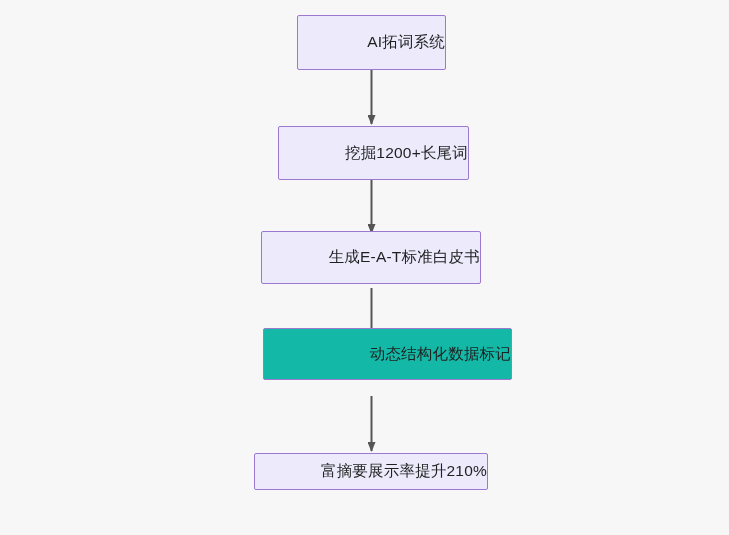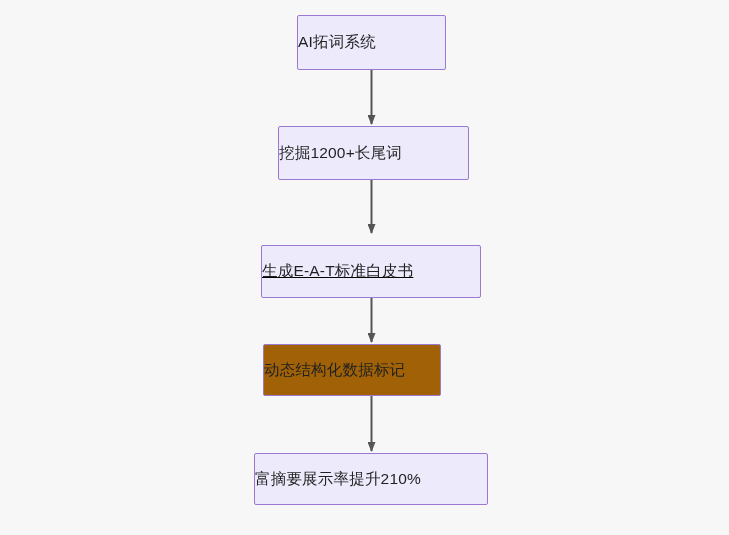--- a/index.html
+++ b/index.html
@@ -20,21 +20,21 @@
     background: #f7f7f8;
   }
   .node {
     position: absolute;
     box-sizing: border-box;
     background: #eceafb;
     border: 1.4px solid #9b79d0;
     border-radius: 2px;
     display: flex;
     align-items: center;
-    justify-content: flex-start;
+    justify-content: flex-end;
   }
   .node-label {
     color: #1f2020;
     font-size: 15.5px;
     line-height: 1.2;
     letter-spacing: 0.2px;
     white-space: nowrap;
     font-family: "Liberation Sans", "DejaVu Sans", sans-serif;
   }
   .edge-layer {
@@ -72,25 +72,25 @@
   </svg>
 
   <div class="node" id="node-n1" style="left: 297px; top: 15px; width: 149px; height: 55px; background: rgb(236, 234, 251); border-color: rgb(155, 121, 208);">
     <span class="node-label" style="color: rgb(31, 32, 32);">AI拓词系统</span>
   </div>
 
   <div class="node" id="node-n2" style="left: 278px; top: 126px; width: 191px; height: 54px; background: rgb(236, 234, 251); border-color: rgb(155, 121, 208);">
     <span class="node-label" style="color: rgb(31, 32, 32);">挖掘1200+长尾词</span>
   </div>
 
-  <div class="node" id="node-n3" style="left: 261px; top: 245px; width: 220px; height: 53px; background: rgb(236, 234, 251); border-color: rgb(155, 121, 208); text-decoration: underline;">
+  <div class="node" id="node-n3" style="left: 261px; top: 231px; width: 220px; height: 53px; background: rgb(236, 234, 251); border-color: rgb(155, 121, 208);">
     <span class="node-label" style="color: rgb(31, 32, 32);">生成E-A-T标准白皮书</span>
   </div>
 
-  <div class="node" id="node-n4" style="left: 263px; top: 344px; width: 178px; height: 52px; background: #a16207; border-color: rgb(155, 121, 208);">
+  <div class="node" id="node-n4" style="left: 263px; top: 328px; width: 249px; height: 52px; background: #14b8a6; border-color: rgb(155, 121, 208);">
     <span class="node-label" style="color: rgb(31, 32, 32);">动态结构化数据标记</span>
   </div>
 
-  <div class="node" id="node-n5" style="left: 254px; top: 453px; width: 234px; height: 52px; background: rgb(236, 234, 251); border-color: rgb(155, 121, 208);">
+  <div class="node" id="node-n5" style="left: 254px; top: 453px; width: 234px; height: 37px; background: rgb(236, 234, 251); border-color: rgb(155, 121, 208);">
     <span class="node-label" style="color: rgb(31, 32, 32);">富摘要展示率提升210%</span>
   </div>
 
 </div>
 
 </body></html>

